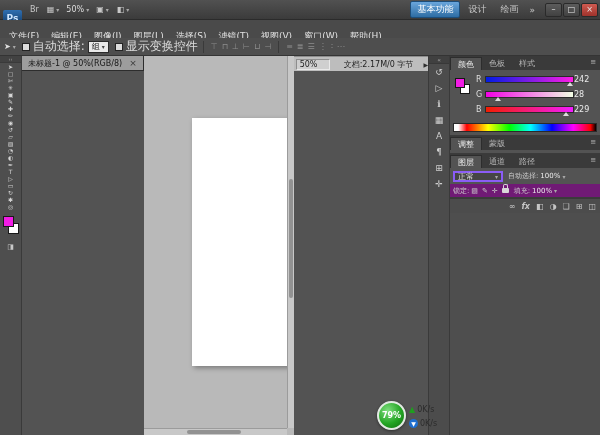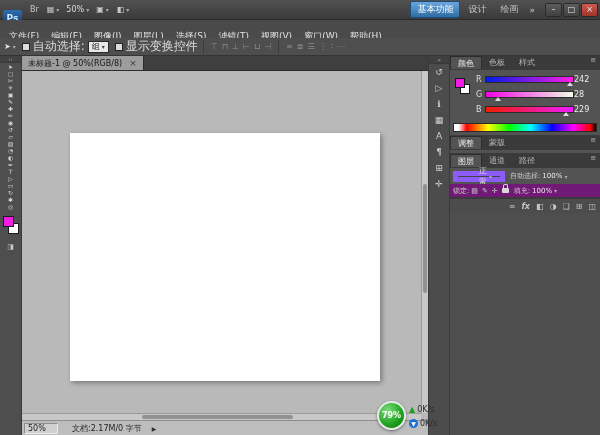--- a/index.html
+++ b/index.html
@@ -37,62 +37,62 @@
 
 .toolbar{position:absolute;left:0;top:56px;width:22px;height:379px;background:#4e4e4e;border-right:1px solid #3a3a3a;z-index:4}
 .toolbar-grip{height:7px;background:#424242;border-bottom:1px solid #3a3a3a;color:#9a9a9a;font-size:5px;text-align:center;line-height:6px}
 .tool{width:21px;height:7px;display:flex;align-items:center;justify-content:center;font-size:6px;color:#d5d5d5;line-height:7px}
 .swatches{position:relative;height:28px;margin-top:4px}
 .fg-swatch{position:absolute;left:3px;top:2px;width:11px;height:11px;background:#f21ce5;border:1px solid #191919;z-index:2}
 .bg-swatch{position:absolute;left:8px;top:9px;width:11px;height:11px;background:#ffffff;border:1px solid #191919;z-index:1}
 .quickmask{width:21px;height:10px;display:flex;align-items:center;justify-content:center;font-size:7px;color:#c9c9c9}
 
 
-.docarea{position:absolute;left:22px;top:56px;width:406px;height:379px;display:flex;flex-direction:column;z-index:3}
+.docarea{position:absolute;left:22px;top:56px;width:406px;height:379px;display:flex;flex-direction:row;z-index:3}
 .tabbar{height:15px;background:#3f3f3f;border-bottom:1px solid #2d2d2d;display:flex;flex:0 0 auto}
 .doc-tab{background:#9d9d9d;color:#161616;display:flex;align-items:center;padding:0 6px;font-size:8px;border-right:1px solid #2d2d2d;white-space:nowrap}
 .tab-close{margin-left:7px;color:#3a3a3a;font-size:9px}
 .viewport{position:relative;flex:1;background:#b9b9b9;overflow:hidden}
 .doc-canvas{position:absolute;left:48px;top:62px;width:310px;height:248px;background:#fff;box-shadow:2px 2px 5px rgba(0,0,0,.35)}
 .vscroll{position:absolute;right:0;top:0;bottom:7px;width:7px;background:#c8c8c8;border-left:1px solid #9b9b9b}
 .vthumb{position:absolute;left:1px;right:1px;top:33%;height:32%;background:#929292;border-radius:3px}
 .hscroll{position:absolute;left:0;right:7px;bottom:0;height:7px;background:#c8c8c8;border-top:1px solid #9b9b9b}
 .hthumb{position:absolute;top:1px;bottom:1px;left:30%;width:38%;background:#929292;border-radius:3px}
 .statusbar{height:15px;background:#bdbdbd;border-top:1px solid #8d8d8d;display:flex;align-items:center;color:#222;font-size:8px;flex:0 0 auto}
 .zoom-field{width:34px;height:11px;margin-left:2px;background:#cfcfcf;border:1px solid #8d8d8d;border-right-color:#e9e9e9;border-bottom-color:#e9e9e9;display:flex;align-items:center;padding-left:3px;color:#1d1d1d}
 .status-info{margin-left:14px;white-space:nowrap}
 .status-arrow{margin-left:10px;font-size:6px;color:#2e2e2e}
 
 
 .dock{position:absolute;left:428px;top:56px;width:172px;height:379px;display:flex;background:#4e4e4e;z-index:4}
 .iconstrip{width:22px;border-left:1px solid #3a3a3a;border-right:1px solid #3a3a3a;background:#4c4c4c;flex:0 0 auto}
 .strip-header{height:8px;background:#404040;border-bottom:1px solid #383838;color:#b3b3b3;font-size:6px;text-align:center;line-height:7px}
 .strip-icon{height:16px;display:flex;align-items:center;justify-content:center;color:#cfcfcf;font-size:9px}
 .panelcol{flex:1;display:flex;flex-direction:column;min-width:0}
-.ptabs{height:14px;background:#3a3a3a;display:flex;align-items:flex-start;flex:0 0 auto}
+.ptabs{height:14px;background:#3a3a3a;display:flex;align-items:center;flex:0 0 auto}
 .ptab{padding:0 7px;font-size:8px;color:#b6b6b6;height:13px;line-height:13px;white-space:nowrap}
 .ptab.active{background:#535353;color:#ececec;border:1px solid #2d2d2d;border-bottom:none}
 .pmenu{margin-left:auto;color:#b5b5b5;font-size:7px;padding:0 4px 2px 0}
 .color-body{height:66px;position:relative;background:#535353;border-bottom:1px solid #3b3b3b;flex:0 0 auto}
 .cp-fg{position:absolute;left:5px;top:8px;width:10px;height:10px;background:#f21ce5;border:1px solid #161616;z-index:2}
 .cp-bg{position:absolute;left:10px;top:14px;width:10px;height:10px;background:#fff;border:1px solid #161616;z-index:1}
 .slider-row{position:absolute;left:26px;right:4px;height:12px;display:flex;align-items:center}
 .row-0{top:3px}.row-1{top:18px}.row-2{top:33px}
 .sl-label{width:9px;font-size:8px;color:#dedede}
 .sl-track{flex:1;height:7px;border:1px solid #2a2a2a;position:relative}
 .sl-thumb{position:absolute;bottom:-4px;width:0;height:0;border-left:3px solid transparent;border-right:3px solid transparent;border-bottom:4px solid #dcdcdc}
 .th-r{left:93%}.th-g{left:10%}.th-b{left:88%}
 .track-r{background:linear-gradient(to right,#001ce5,#ff1ce5)}
 .track-g{background:linear-gradient(to right,#f200e5,#f2ffe5)}
 .track-b{background:linear-gradient(to right,#f21c00,#f21cff)}
 .sl-value{width:22px;text-align:left;font-size:8px;color:#ebebeb}
 .ramp{position:absolute;left:3px;right:3px;bottom:3px;height:9px;border:1px solid #2a2a2a;background:linear-gradient(to right,#ffffff 0%,#ffffff 3%,#ff0000 9%,#ffff00 24%,#00ff00 39%,#00ffff 54%,#0000ff 69%,#ff00ff 84%,#ff0000 96%,#000000 100%)}
 .adjust-body{height:4px;background:#535353;border-bottom:1px solid #3b3b3b;flex:0 0 auto}
 .lp-controls{height:16px;display:flex;align-items:center;padding:0 3px;background:#535353;flex:0 0 auto}
-.blend-select{width:50px;height:11px;background:#454545;border:5px solid #8b5cf6;color:#dedede;font-size:8px;display:flex;align-items:center;padding:0 21px;justify-content:space-between}
+.blend-select{width:50px;height:11px;background:#454545;border:2px solid #8b5cf6;color:#dedede;font-size:8px;display:flex;align-items:center;padding:0 3px;justify-content:space-between}
 .lp-label{font-size:7px;color:#cfcfcf;margin-left:5px;white-space:nowrap}
 .lp-value{font-size:7px;color:#ebebeb;margin-left:2px;white-space:nowrap}
 .lock-row{height:14px;display:flex;align-items:center;padding:0 3px;background:#701a75;border-bottom:1px solid #3b3b3b;flex:0 0 auto}
 .lock-icon{font-size:7px;color:#c9c9c9;margin:0 2px}
 .layerlist{flex:1;background:#4f4f4f;min-height:0}
 .layer-row{height:19px;display:flex;align-items:center;background:#44556b;border-bottom:1px solid #3b3b3b}
 .eye-cell{width:17px;height:100%;border-right:1px solid #3e3e3e;display:flex;align-items:center;justify-content:center}
 .eye-icon{width:9px;height:6px;border-radius:50%;background:#e2e2e2;position:relative}
 .eye-icon:before{content:"";position:absolute;left:3px;top:1.5px;width:3px;height:3px;border-radius:50%;background:#44556b}
 .layer-thumb{width:16px;height:12px;background:#fff;border:1px solid #8a8a8a;margin:0 5px;flex:0 0 auto}

